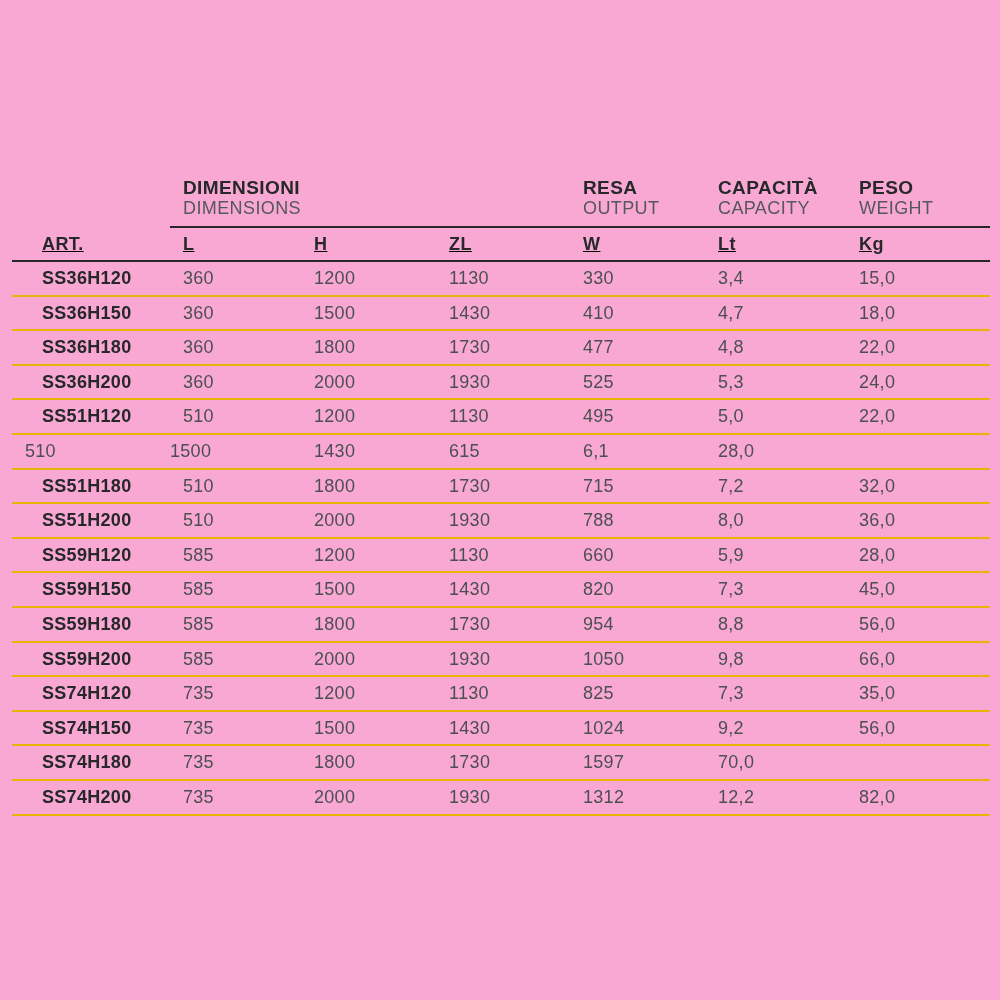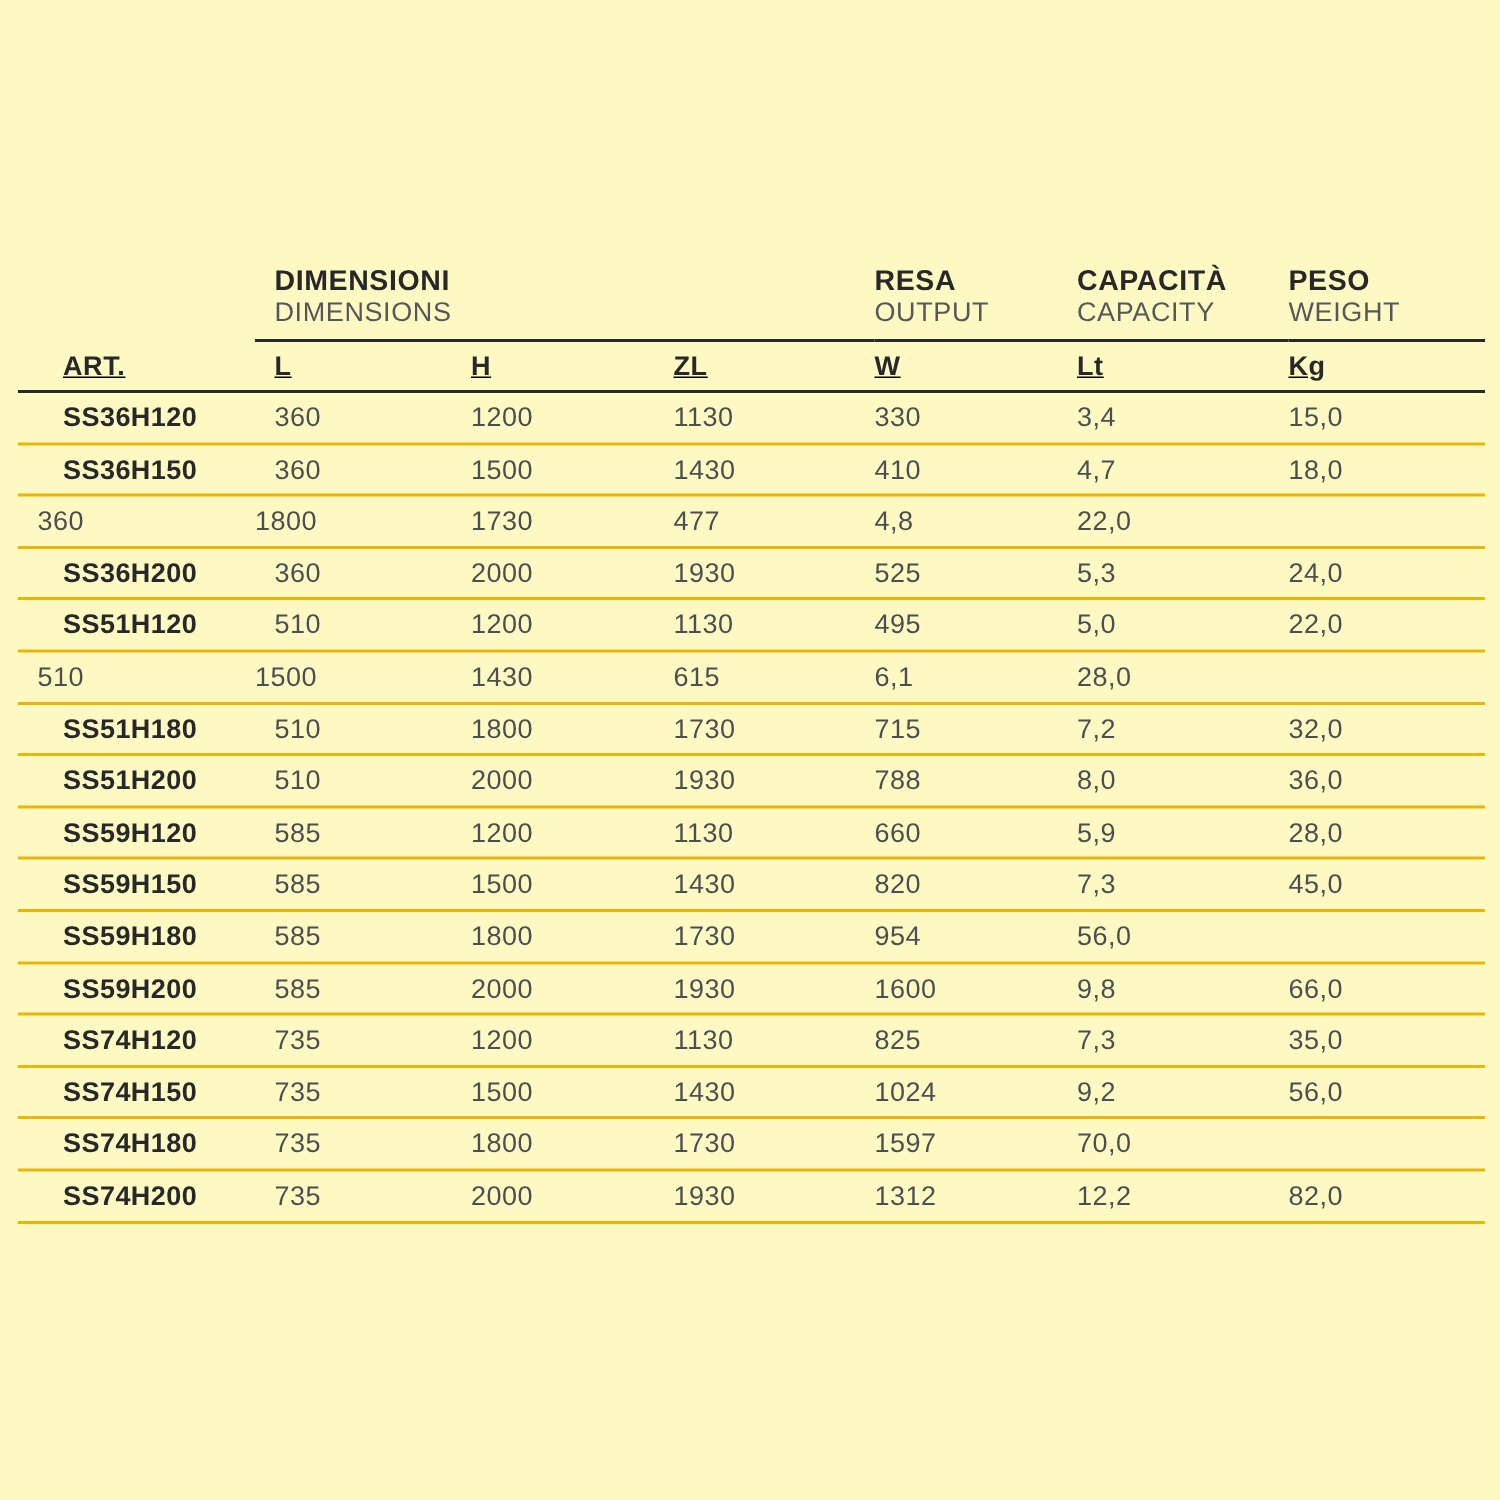--- a/index.html
+++ b/index.html
@@ -4,21 +4,21 @@
 <style>
   html, body {
     margin: 0;
     padding: 0;
     background: #ffffff;
   }
   .page {
     position: relative;
     width: 1000px;
     height: 1000px;
-    background: #fef9c3;
+    background: #f9a8d4;
     font-family: "Liberation Sans", sans-serif;
     overflow: hidden;
   }
   .spec-table {
     position: absolute;
     left: 12px;
     top: 175px;
     width: 978px;
   }
   .grid {
@@ -143,20 +143,21 @@
         <div class="grid row">
           <div class="cell art">SS36H150</div>
           <div class="cell num col1">360</div>
           <div class="cell num">1500</div>
           <div class="cell num">1430</div>
           <div class="cell num">410</div>
           <div class="cell num">4,7</div>
           <div class="cell num">18,0</div>
         </div>
         <div class="grid row">
+          <div class="cell art">SS36H180</div>
           <div class="cell num col1">360</div>
           <div class="cell num">1800</div>
           <div class="cell num">1730</div>
           <div class="cell num">477</div>
           <div class="cell num">4,8</div>
           <div class="cell num">22,0</div>
         </div>
         <div class="grid row">
           <div class="cell art">SS36H200</div>
           <div class="cell num col1">360</div>
@@ -218,28 +219,29 @@
           <div class="cell num">820</div>
           <div class="cell num">7,3</div>
           <div class="cell num">45,0</div>
         </div>
         <div class="grid row">
           <div class="cell art">SS59H180</div>
           <div class="cell num col1">585</div>
           <div class="cell num">1800</div>
           <div class="cell num">1730</div>
           <div class="cell num">954</div>
+          <div class="cell num">8,8</div>
           <div class="cell num">56,0</div>
         </div>
         <div class="grid row">
           <div class="cell art">SS59H200</div>
           <div class="cell num col1">585</div>
           <div class="cell num">2000</div>
           <div class="cell num">1930</div>
-          <div class="cell num">1600</div>
+          <div class="cell num">1050</div>
           <div class="cell num">9,8</div>
           <div class="cell num">66,0</div>
         </div>
         <div class="grid row">
           <div class="cell art">SS74H120</div>
           <div class="cell num col1">735</div>
           <div class="cell num">1200</div>
           <div class="cell num">1130</div>
           <div class="cell num">825</div>
           <div class="cell num">7,3</div>

